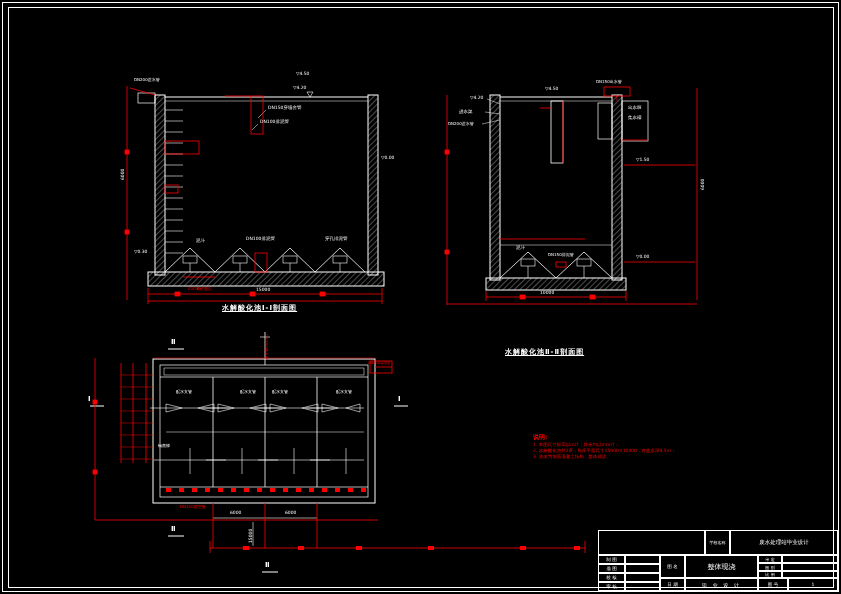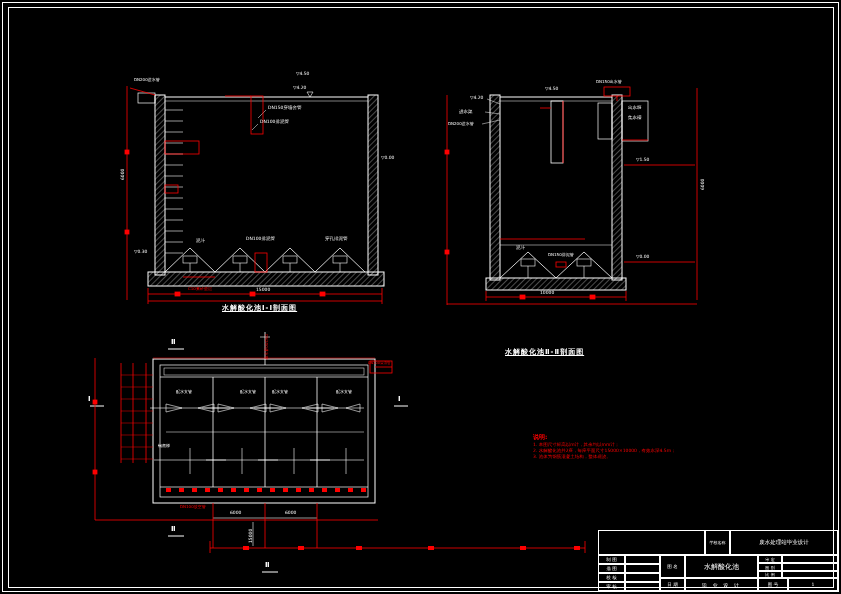--- a/index.html
+++ b/index.html
@@ -306,21 +306,21 @@
     <div class="tbcell" style="left:598px;top:555px;width:27px;height:9px;">制 图</div>
     <div class="tbcell" style="left:598px;top:564px;width:27px;height:9px;">描 图</div>
     <div class="tbcell" style="left:598px;top:573px;width:27px;height:9px;">校 核</div>
     <div class="tbcell" style="left:598px;top:582px;width:27px;height:9px;">审 核</div>
     <div class="tbcell" style="left:625px;top:555px;width:35px;height:9px;"></div>
     <div class="tbcell" style="left:625px;top:564px;width:35px;height:9px;"></div>
     <div class="tbcell" style="left:625px;top:573px;width:35px;height:9px;"></div>
     <div class="tbcell" style="left:625px;top:582px;width:35px;height:9px;"></div>
 
     <div class="tbcell" style="left:660px;top:555px;width:25px;height:23px;">图 名</div>
-    <div class="tbcell" style="left:685px;top:555px;width:73px;height:23px;font-size:7px;">水解酸化池</div>
+    <div class="tbcell" style="left:685px;top:555px;width:73px;height:23px;font-size:7px;">整体现浇</div>
     <div class="tbcell" style="left:660px;top:578px;width:25px;height:13px;">日 期</div>
     <div class="tbcell" style="left:685px;top:578px;width:73px;height:13px;font-size:5px;letter-spacing:2px;">毕 业 设 计</div>
 
     <div class="tbcell" style="left:758px;top:555px;width:24px;height:8px;font-size:4px;">审 定</div>
     <div class="tbcell" style="left:758px;top:563px;width:24px;height:8px;font-size:4px;">图 别</div>
     <div class="tbcell" style="left:758px;top:571px;width:24px;height:7px;font-size:4px;">比 例</div>
     <div class="tbcell" style="left:782px;top:555px;width:56px;height:8px;"></div>
     <div class="tbcell" style="left:782px;top:563px;width:56px;height:8px;"></div>
     <div class="tbcell" style="left:782px;top:571px;width:56px;height:7px;"></div>
 

